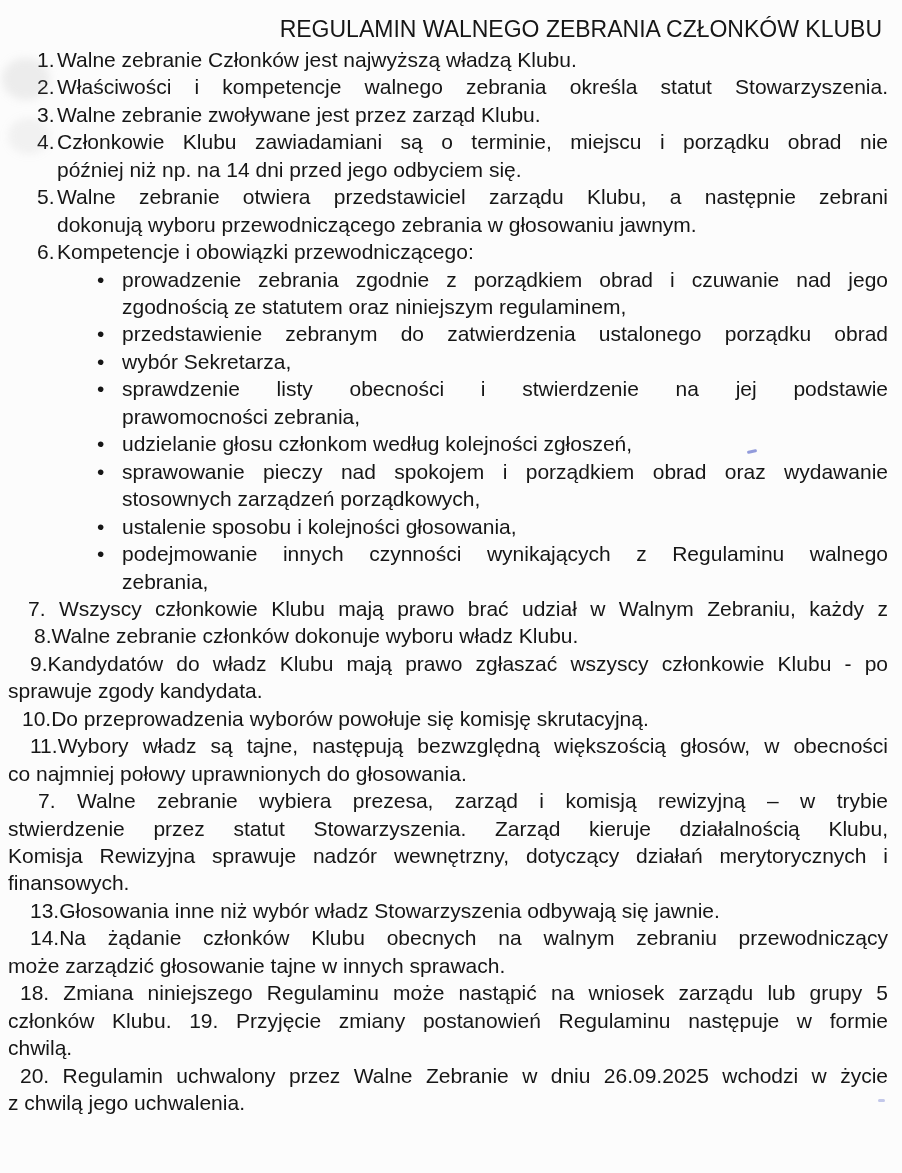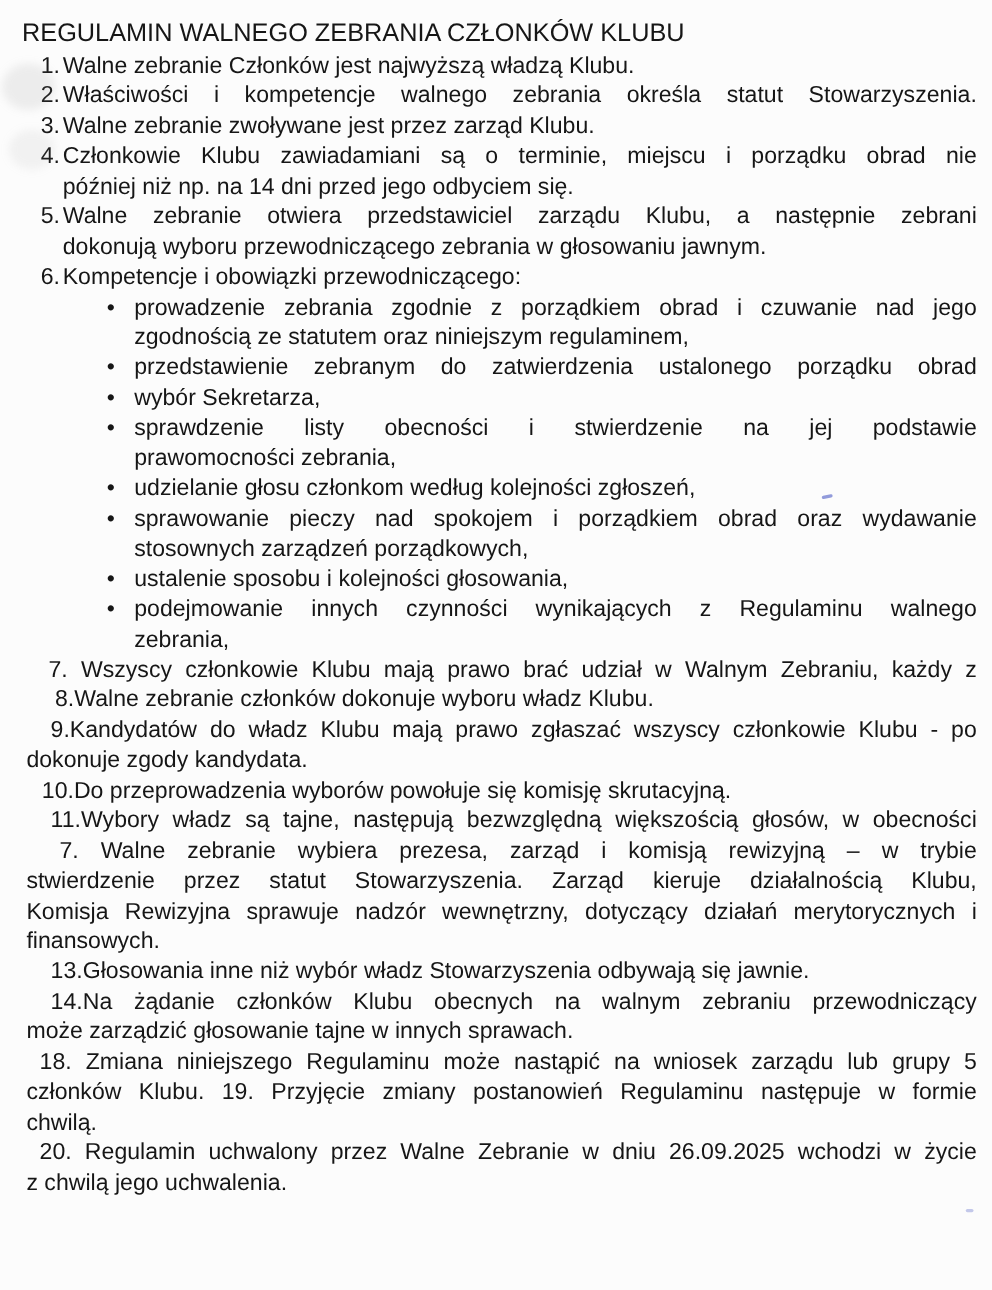--- a/index.html
+++ b/index.html
@@ -5,30 +5,30 @@
   html,body{margin:0;padding:0;}
   body{
     width:902px;height:1173px;
     background:#fcfcfc;color:#161616;
     font-family:"Liberation Sans","DejaVu Sans",sans-serif;
     font-size:21px;line-height:27.45px;
     overflow:hidden;position:relative;
   }
   .page{position:relative;padding-top:15px;width:902px;height:1158px;}
   .title{
-    text-align:left;font-size:23px;line-height:28px;
+    text-align:right;font-size:23px;line-height:28px;
     margin:0 20px 3px 20px;white-space:nowrap;
   }
   .item{display:flex;margin:0 14px 0 37px;}
   .num{flex:0 0 20px;}
   .itext{flex:1;min-width:0;}
   .bullet-row{display:flex;margin:0 14px 0 97px;}
   .marker{flex:0 0 25px;}
   .btext{flex:1;min-width:0;}
-  .para{margin:0 14px 0 24px;}
+  .para{margin:0 14px 0 8px;}
   .jline{text-align:justify;}
   .jline:not(.last){height:27.45px;overflow:hidden;}
   .jline:not(.last)::after{content:"";display:inline-block;width:100%;height:0;}
   .para .jline:first-child{text-indent:var(--ind,0px);}
   .p7{--ind:20px}.p8{--ind:26px}.p9{--ind:22px}.p10{--ind:14px}.p11{--ind:22px}
   .p12{--ind:30px}.p13{--ind:22px}.p14{--ind:22px}.p18{--ind:12px}.p20{--ind:12px}
   
   .smudge{position:absolute;border-radius:50%;filter:blur(4px);pointer-events:none;}
   .s1{left:2px;top:58px;width:48px;height:42px;background:rgba(145,145,145,.14);}
   .s2{left:8px;top:118px;width:42px;height:36px;background:rgba(145,145,145,.10);}
@@ -141,27 +141,28 @@
   </div>
 
   <div class="para p7">
     <div class="jline">7. Wszyscy członkowie Klubu mają prawo brać udział w Walnym Zebraniu, każdy z</div>
   </div>
   <div class="para p8">
     <div class="jline last">8.Walne zebranie członków dokonuje wyboru władz Klubu.</div>
   </div>
   <div class="para p9">
     <div class="jline">9.Kandydatów do władz Klubu mają prawo zgłaszać wszyscy członkowie Klubu - po</div>
-    <div class="jline last">dokonuje zgody kandydata.</div>
+    <div class="jline last">sprawuje zgody kandydata.</div>
   </div>
   <div class="para p10">
     <div class="jline last">10.Do przeprowadzenia wyborów powołuje się komisję skrutacyjną.</div>
   </div>
   <div class="para p11">
     <div class="jline">11.Wybory władz są tajne, następują bezwzględną większością głosów, w obecności</div>
+    <div class="jline last">co najmniej połowy uprawnionych do głosowania.</div>
   </div>
   <div class="para p12">
     <div class="jline">7. Walne zebranie wybiera prezesa, zarząd i komisją rewizyjną – w trybie</div>
     <div class="jline">stwierdzenie przez statut Stowarzyszenia. Zarząd kieruje działalnością Klubu,</div>
     <div class="jline">Komisja Rewizyjna sprawuje nadzór wewnętrzny, dotyczący działań merytorycznych i</div>
     <div class="jline last">finansowych.</div>
   </div>
   <div class="para p13">
     <div class="jline last">13.Głosowania inne niż wybór władz Stowarzyszenia odbywają się jawnie.</div>
   </div>

